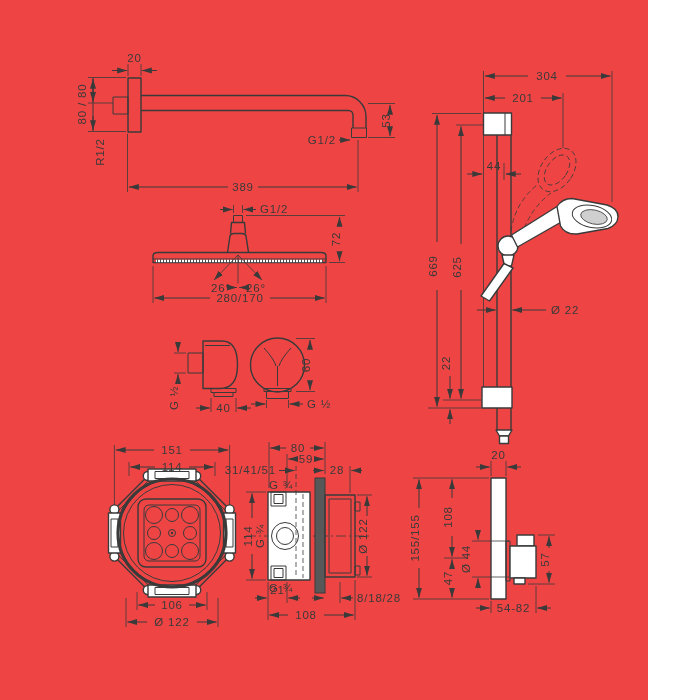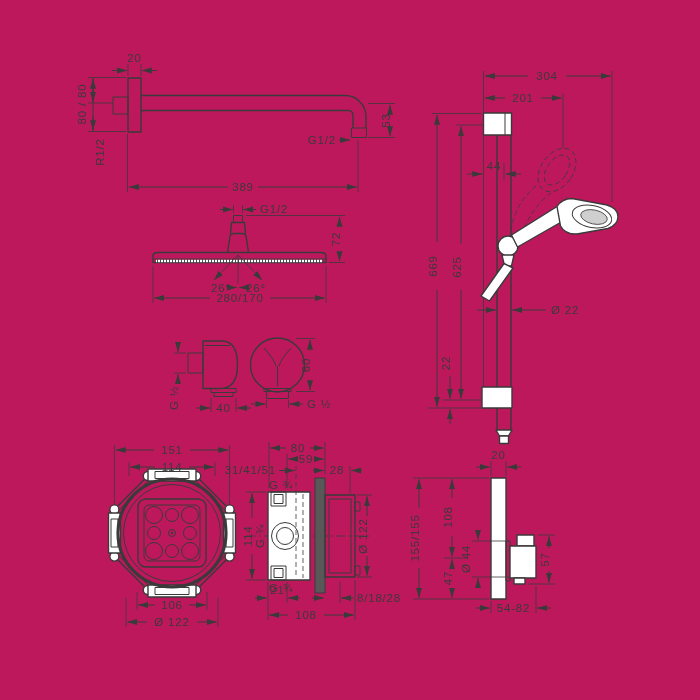--- a/index.html
+++ b/index.html
@@ -1,16 +1,16 @@
 <!DOCTYPE html>
 <html><head>
 <meta charset="utf-8">
 <style>
   html,body{margin:0;padding:0;background:#fff;}
-  .stage{position:relative;width:700px;height:700px;background:#be185d;overflow:hidden;}
+  .stage{position:relative;width:648px;height:700px;background:#ef4444;overflow:hidden;}
   svg text{font-family:"Liberation Sans","DejaVu Sans",sans-serif;font-size:11.5px;fill:#3a3a3a;letter-spacing:0.8px;}
   .o{fill:none;stroke:#3a3a3a;stroke-width:1.4;stroke-linejoin:round;}
   .of{fill:#ffffff;stroke:#3a3a3a;stroke-width:1.4;stroke-linejoin:round;}
   .o2{fill:none;stroke:#3a3a3a;stroke-width:1;stroke-linejoin:round;}
   .d{fill:none;stroke:#3a3a3a;stroke-width:1;}
   .e{fill:none;stroke:#3a3a3a;stroke-width:0.8;}
   .dash{stroke-dasharray:5 3;}
   .cdash{stroke-dasharray:10 3 2 3;}
   .tc{text-anchor:middle;}
   .ts{text-anchor:start;}

